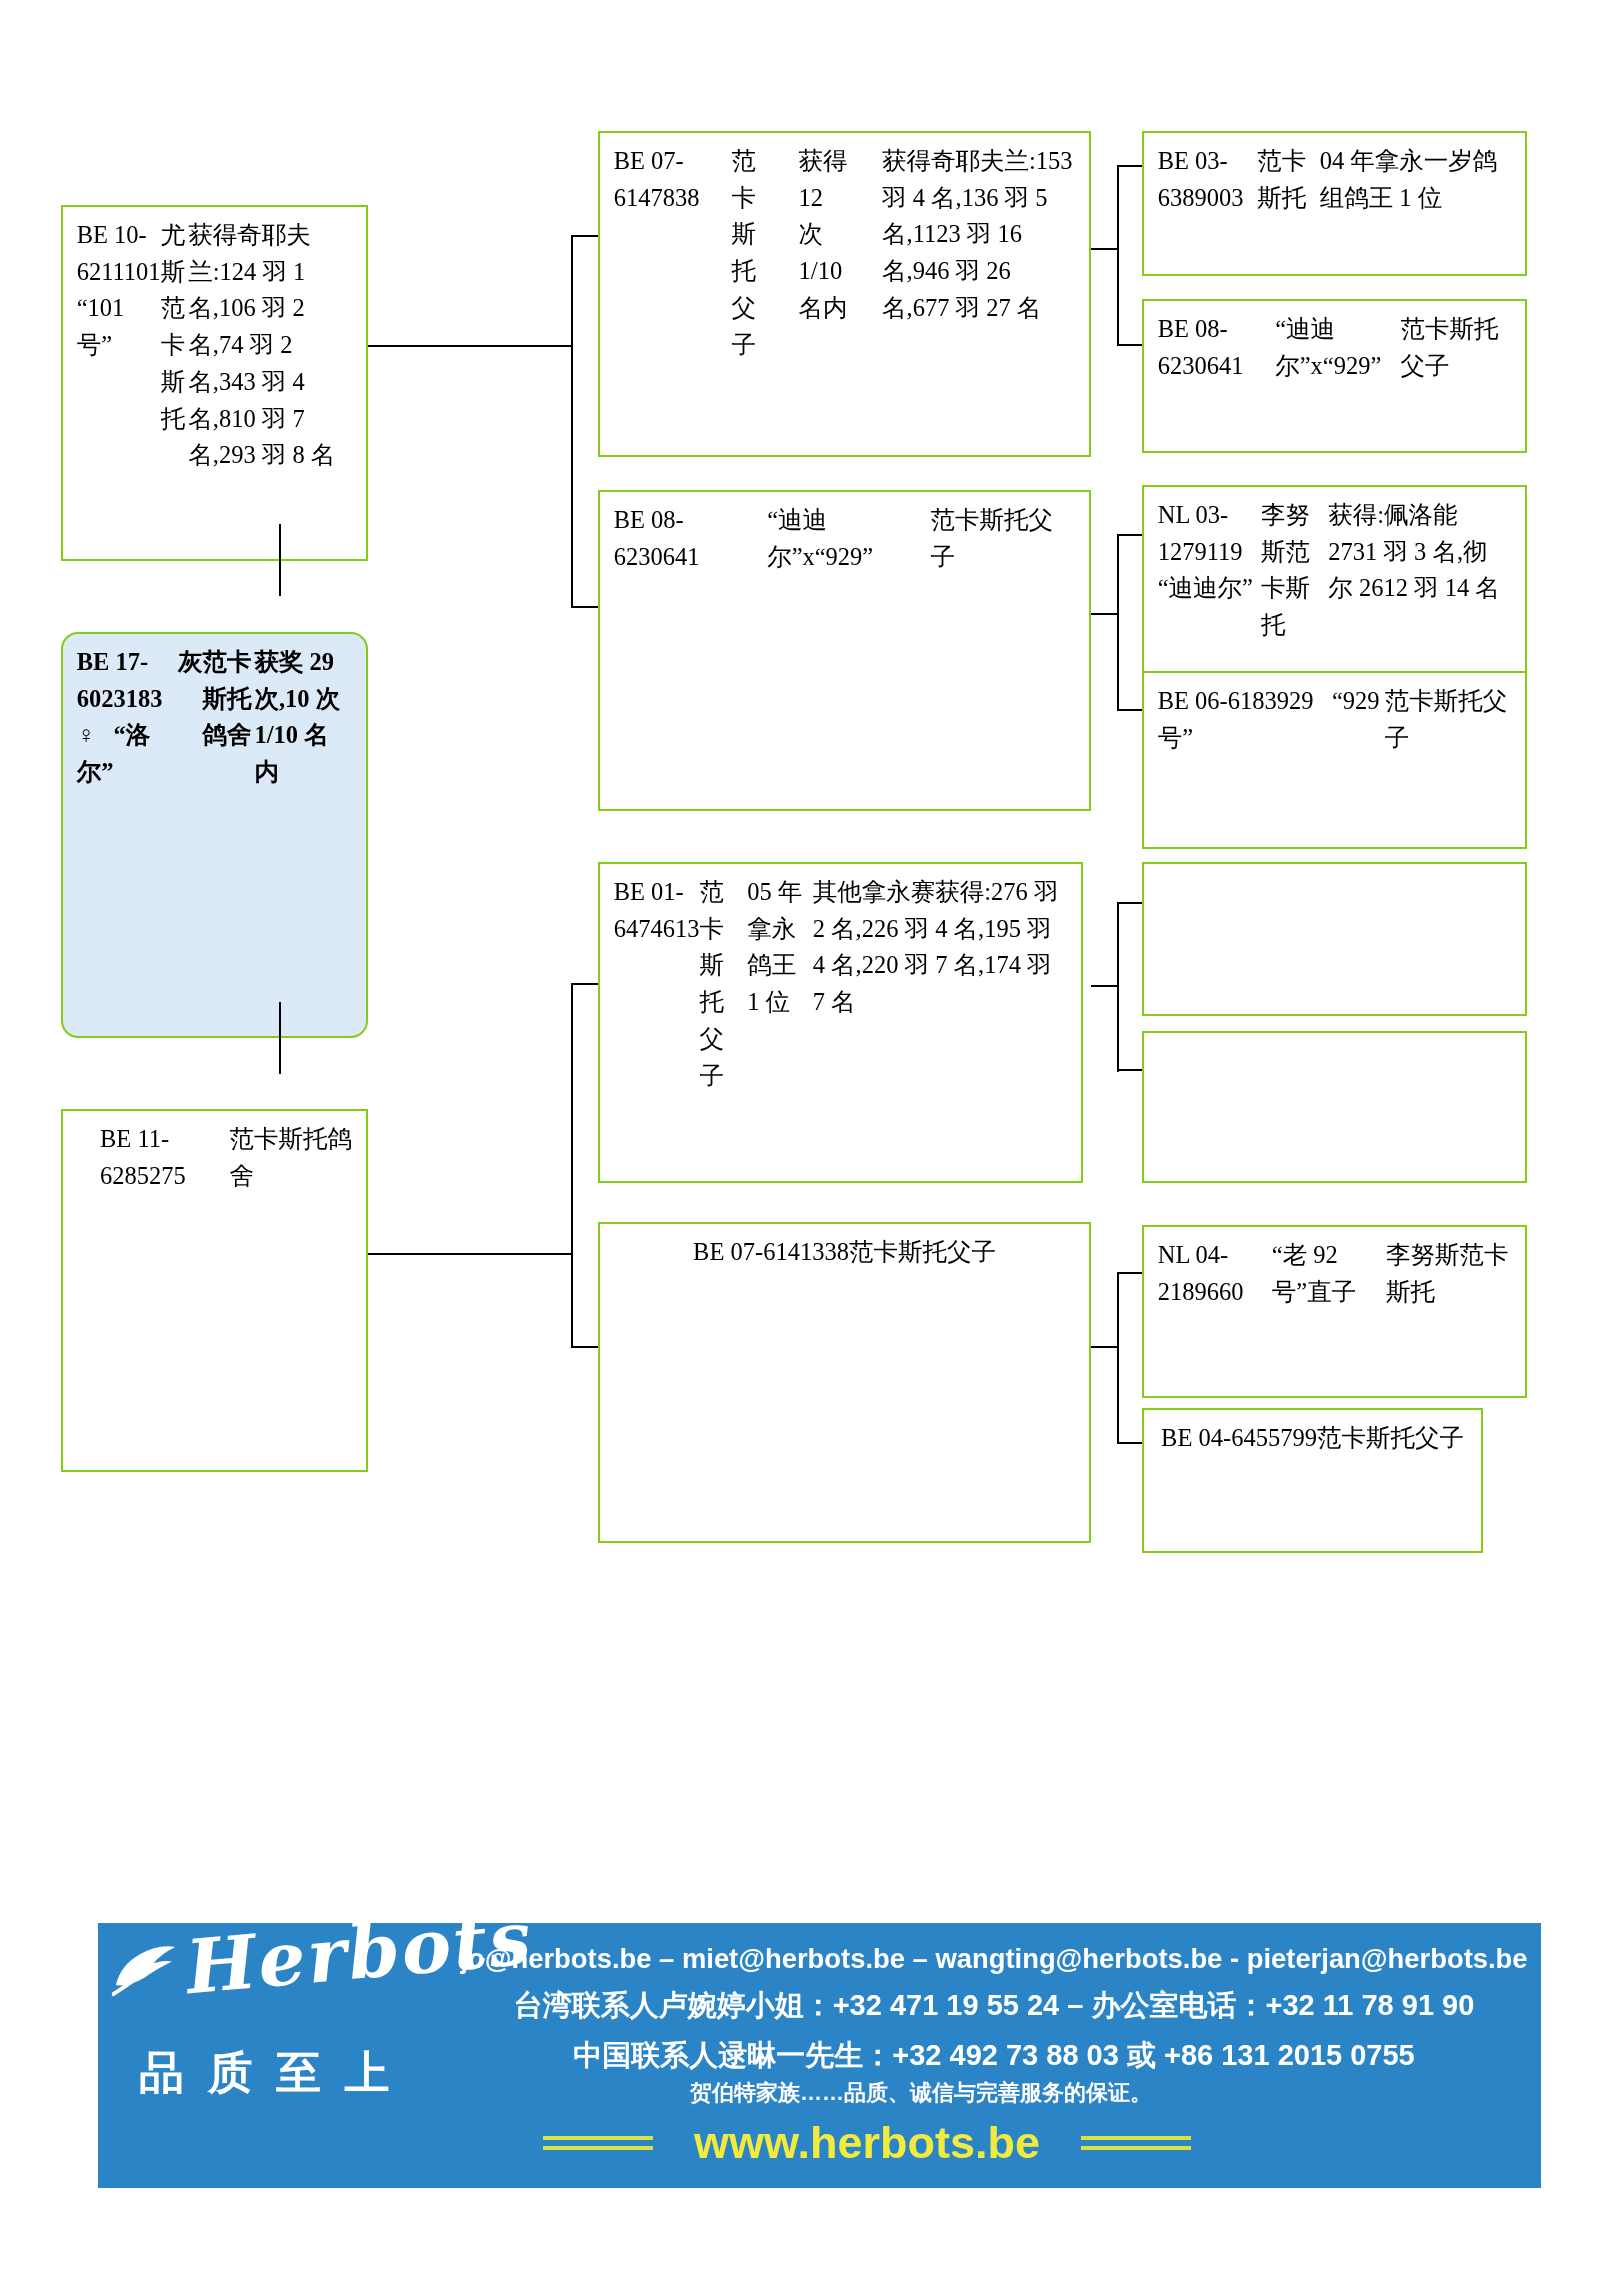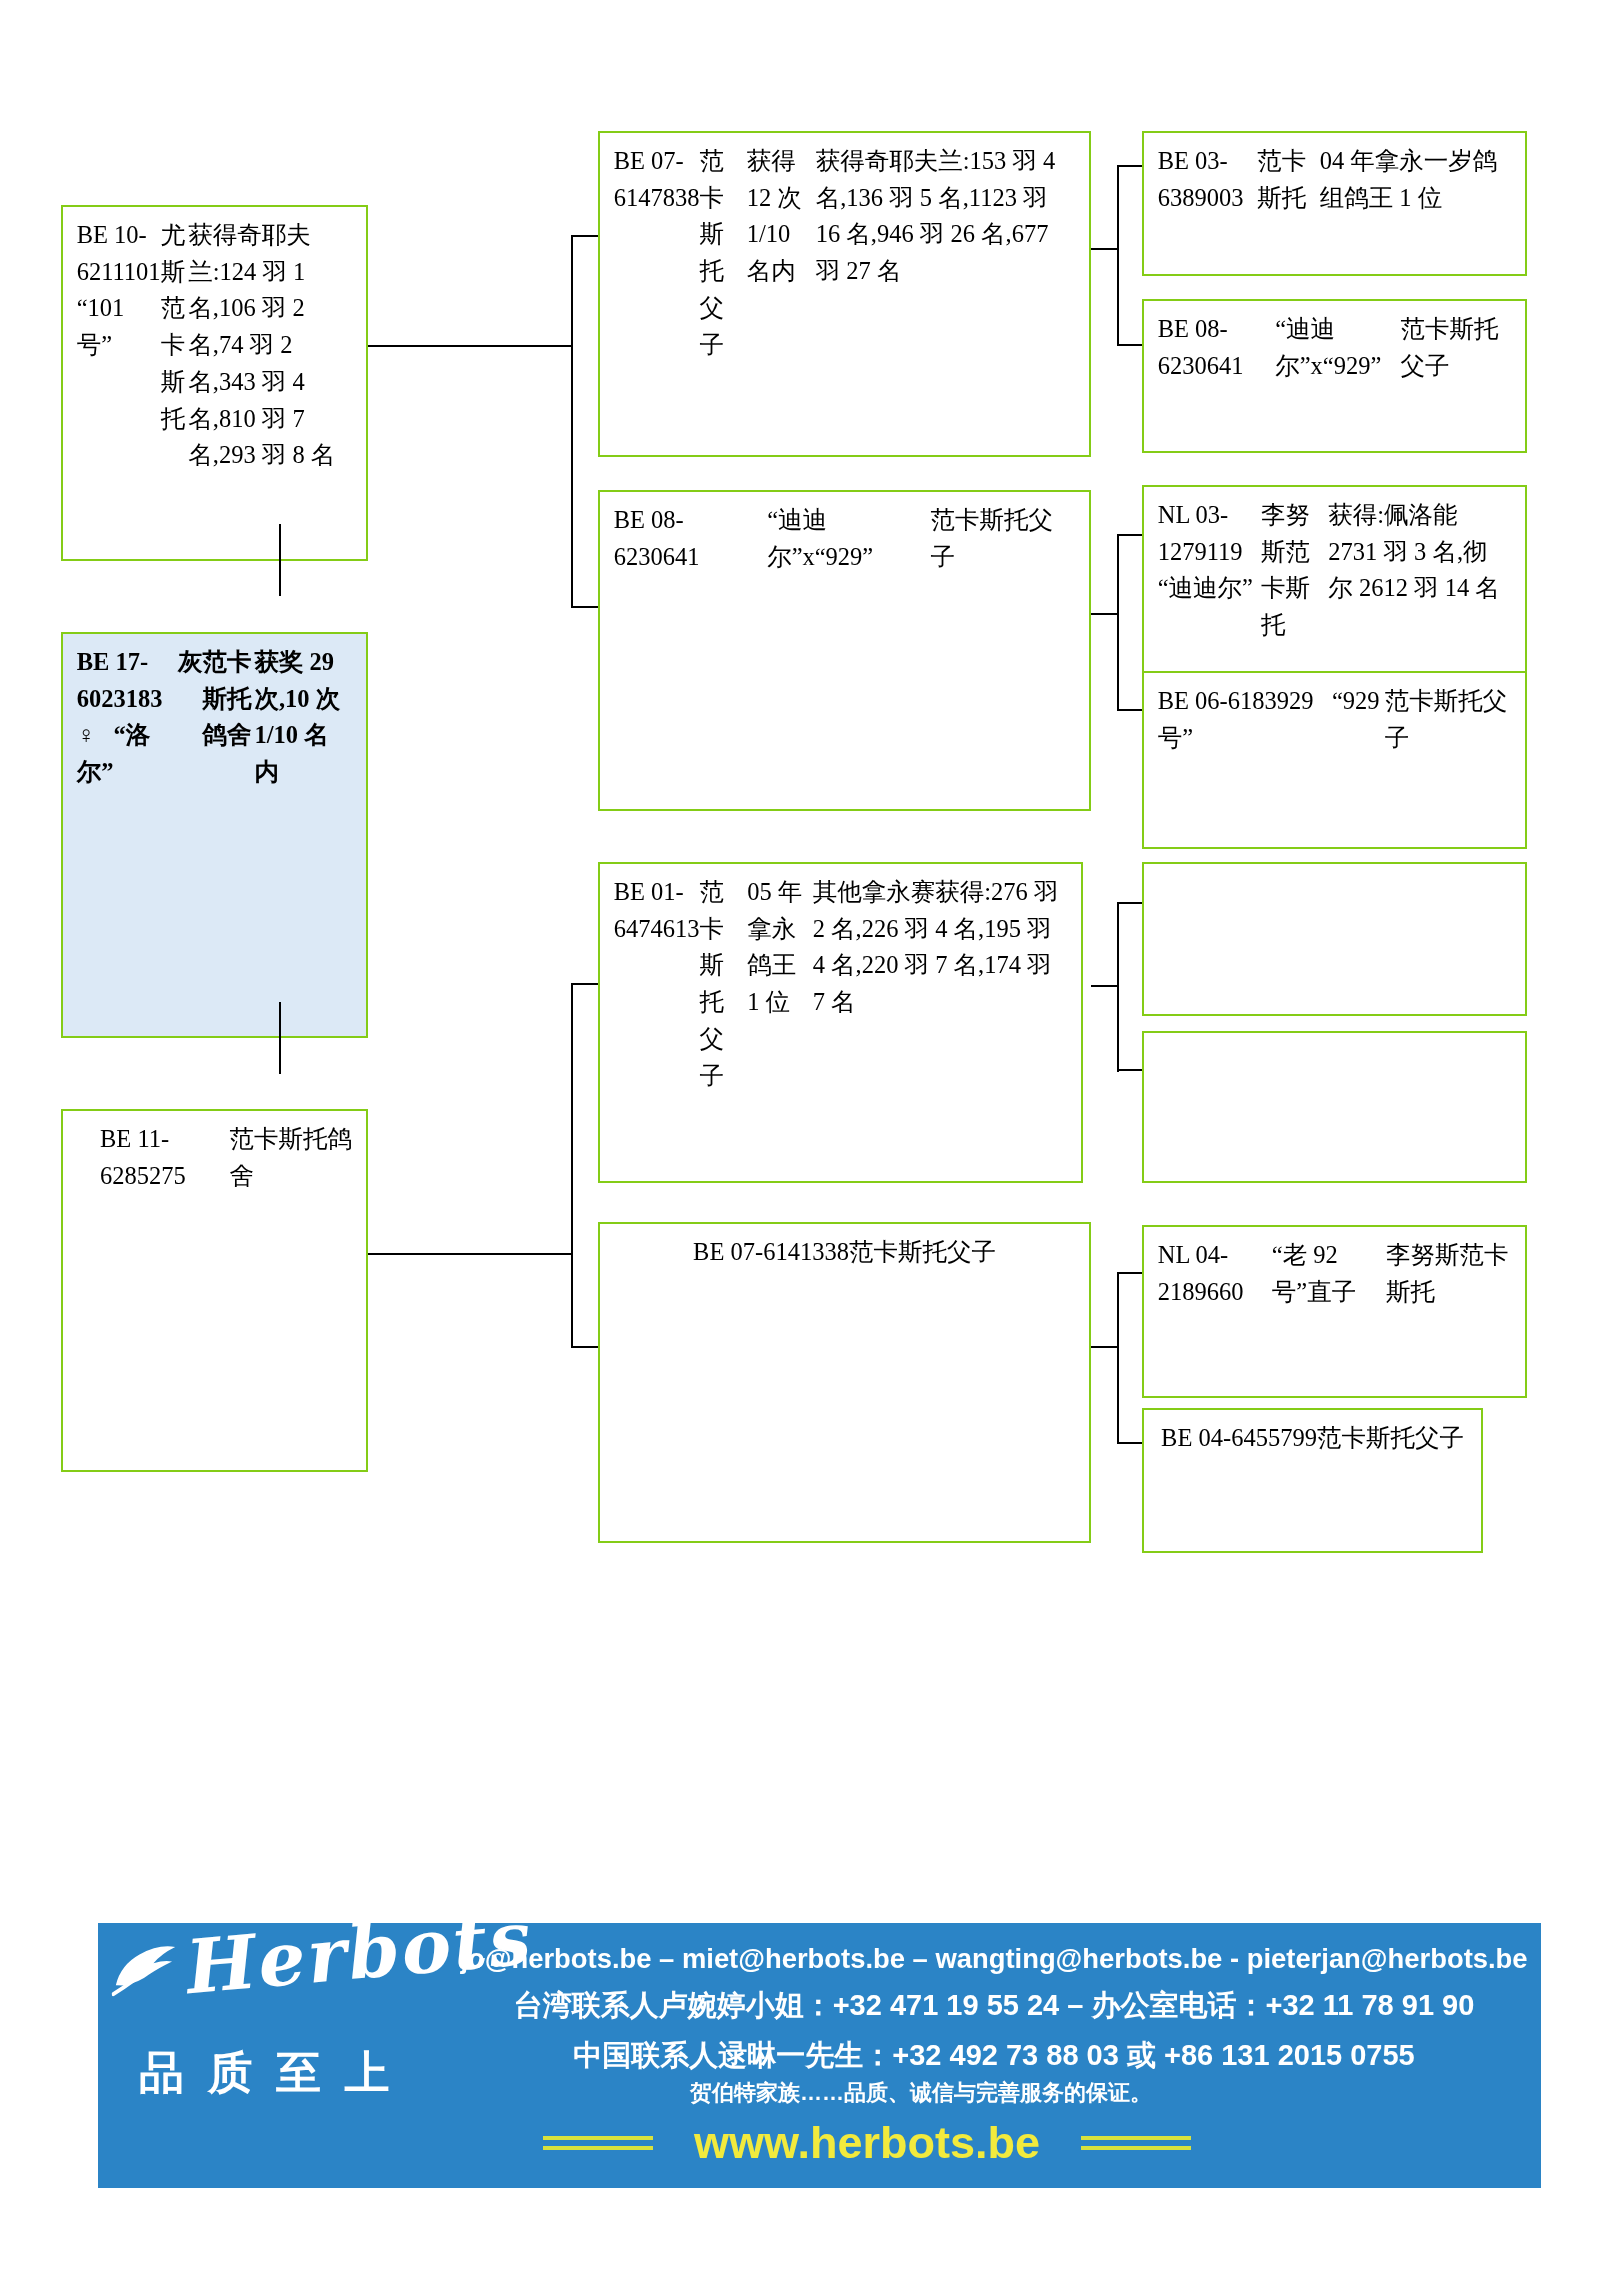--- a/index.html
+++ b/index.html
@@ -30,39 +30,39 @@
           align-items:center;justify-content:center;gap:41px;}
   .rule{width:110px;display:flex;flex-direction:column;gap:5.9px;}
   .rule i{display:block;height:3.9px;background:#d9e23e;}
   .website{font-size:45px;font-weight:700;color:#f2ea3d;white-space:nowrap;}
 </style>
 </head>
 <body>
 
 <div id="page">
 
-  <div class="pbox highlight" style="left:61px;top:596px;width:307px;height:406px;">
+  <div class="pbox highlight" style="left:61px;top:596px;width:307px;height:406px;border-radius:17px;">
     <div class="ln">BE 17-6023183   ♀   “洛尔”</div>
     <div class="ln">灰</div>
     <div class="ln">范卡斯托鸽舍</div>
     <div class="ln">获奖 29 次,10 次 1/10 名内</div>
   </div>
 
   <div class="pbox" style="left:61px;top:169px;width:307px;height:356px;">
     <div class="ln">BE 10-6211101   “101 号”</div>
     <div class="ln">尤斯范卡斯托</div>
     <div class="ln">获得奇耶夫兰:124 羽 1 名,106 羽 2 名,74 羽 2 名,343 羽 4 名,810 羽 7 名,293 羽 8 名</div>
   </div>
 
   <div class="pbox" style="left:61px;top:1073px;width:307px;height:363px;padding-left:37px;">
     <div class="ln">BE 11-6285275</div>
     <div class="ln">范卡斯托鸽舍</div>
   </div>
 
-  <div class="pbox" style="left:598px;top:95px;width:493px;height:326px;">
+  <div class="pbox" style="left:598px;top:95px;width:493px;height:326px;gap:32px;">
     <div class="ln">BE 07-6147838</div>
     <div class="ln">范卡斯托父子</div>
     <div class="ln">获得 12 次 1/10 名内</div>
     <div class="ln">获得奇耶夫兰:153 羽 4 名,136 羽 5 名,1123 羽 16 名,946 羽 26 名,677 羽 27 名</div>
   </div>
 
   <div class="pbox" style="left:598px;top:454px;width:493px;height:321px;">
     <div class="ln">BE 08-6230641</div>
     <div class="ln">“迪迪尔”x“929”</div>
     <div class="ln">范卡斯托父子</div>

